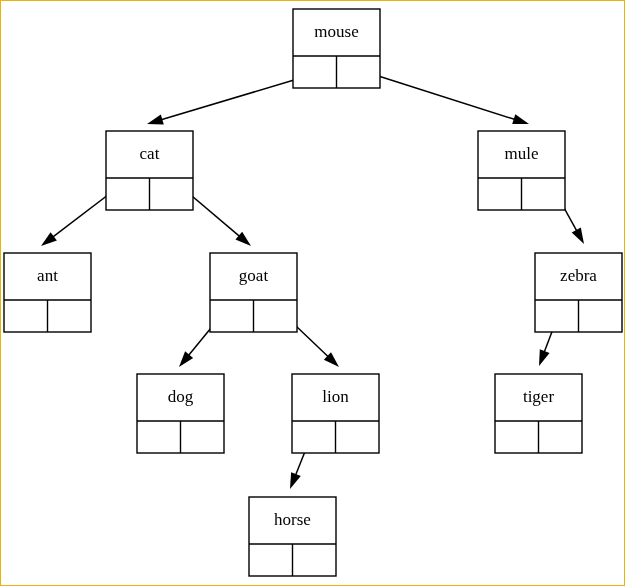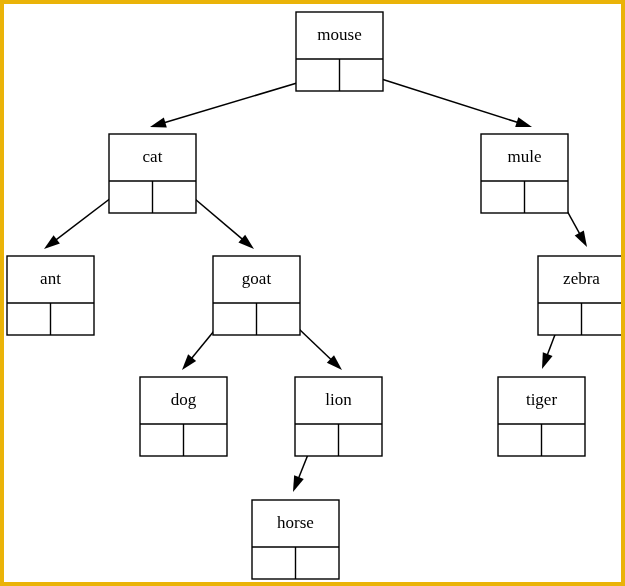--- a/index.html
+++ b/index.html
@@ -5,21 +5,21 @@
   html, body {
     margin: 0;
     padding: 0;
     background: #ffffff;
   }
   #page {
     position: relative;
     width: 625px;
     height: 586px;
     background: #ffffff;
-    border: 4px solid #eab308;
+    border: 1px solid #eab308;
     box-sizing: border-box;
     overflow: hidden;
     font-family: "Liberation Serif", "DejaVu Serif", serif;
   }
   #tree-svg {
     position: absolute;
     left: 0;
     top: 0;
     width: 625px;
     height: 586px;

